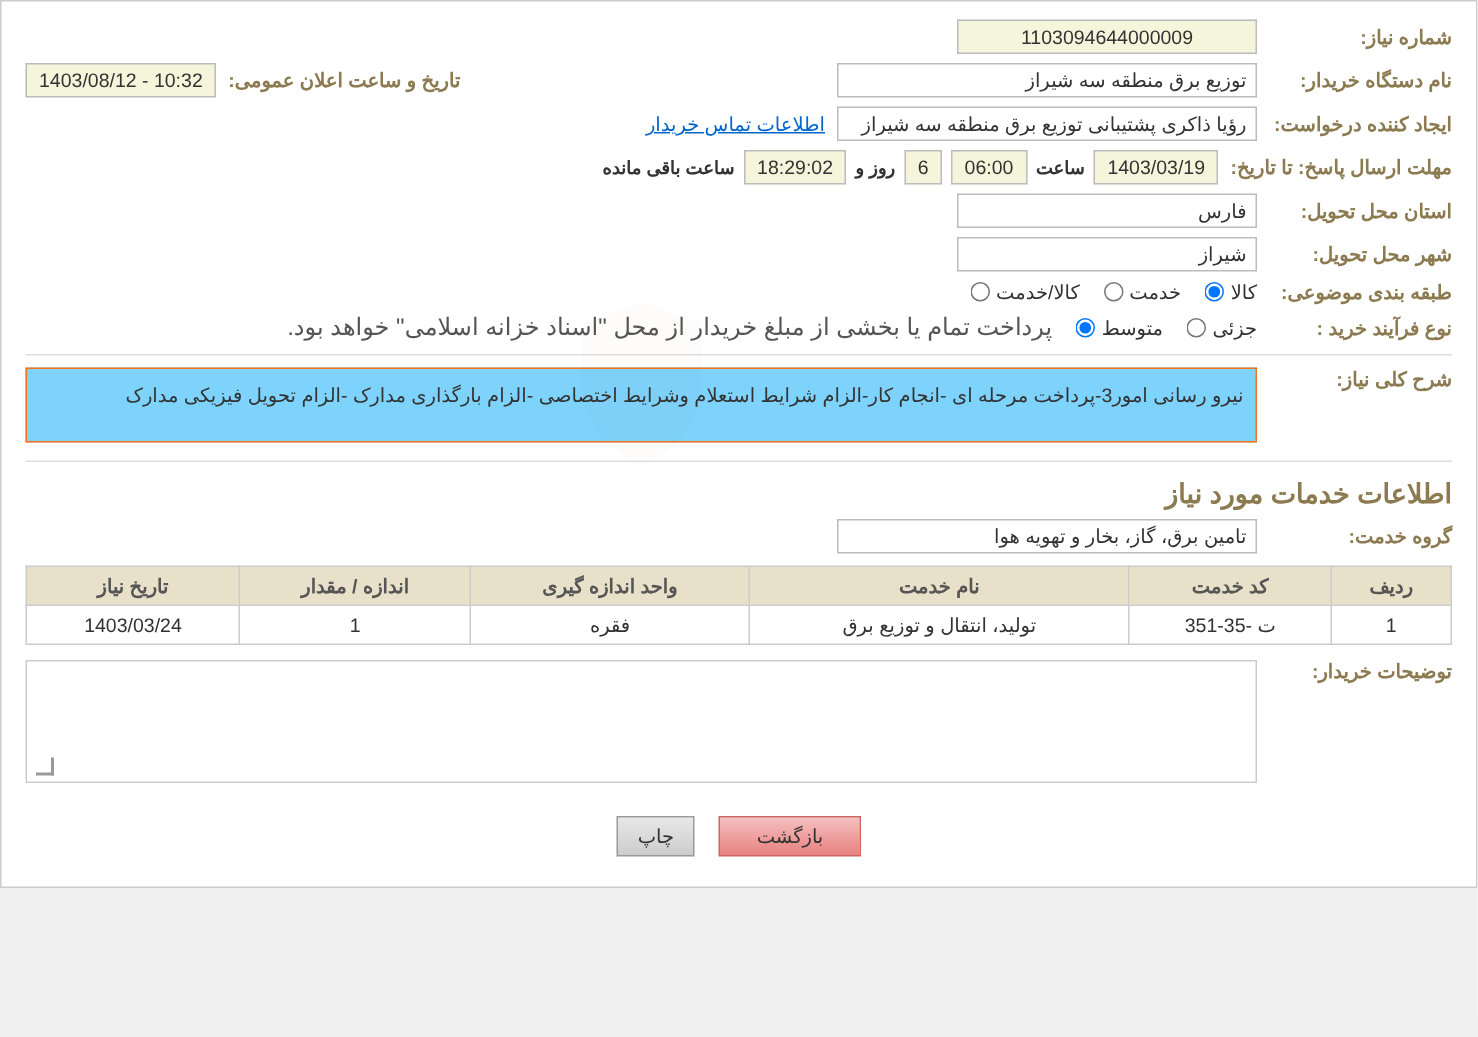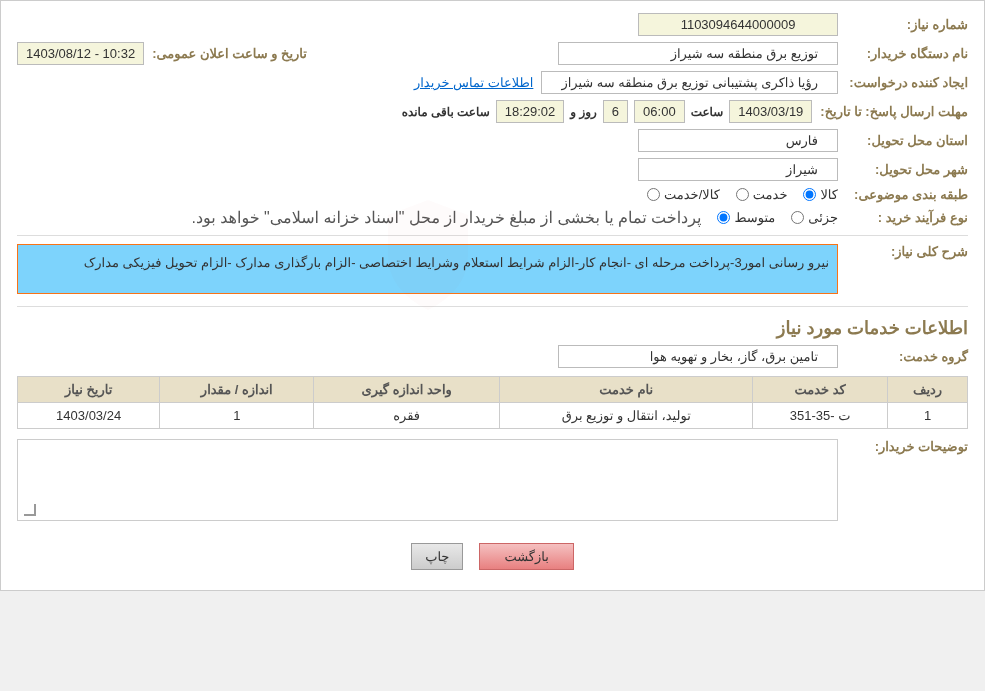--- a/index.html
+++ b/index.html
@@ -38,21 +38,21 @@
       color: #8c7a50;
       font-weight: bold;
       min-width: 130px;
       text-align: right;
       padding-left: 8px;
       white-space: nowrap;
     }
     .field-box {
       border: 1px solid #bbb;
       background: #fff;
-      padding: 3px 19px;
+      padding: 3px 6px;
       min-height: 22px;
       min-width: 120px;
       color: #333;
       display: inline-block;
     }
     .field-wide { min-width: 280px; }
     .field-medium { min-width: 200px; }
     .field-number { min-width: 200px; background: #f5f5dc; }
     .datetime-box {
       border: 1px solid #bbb;

